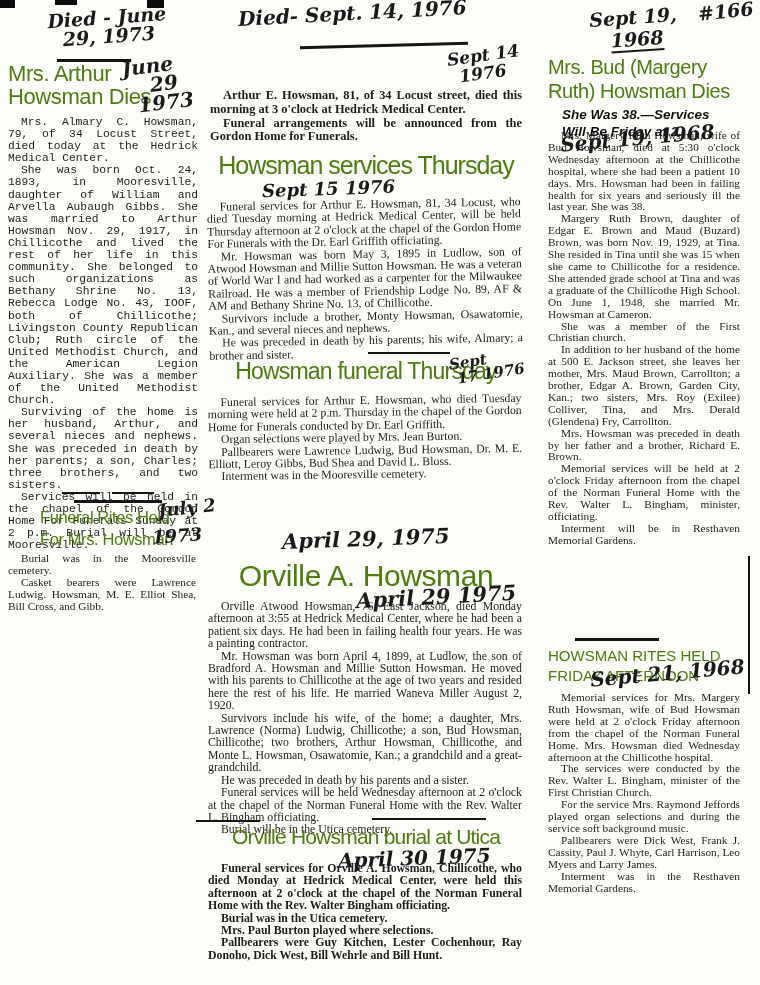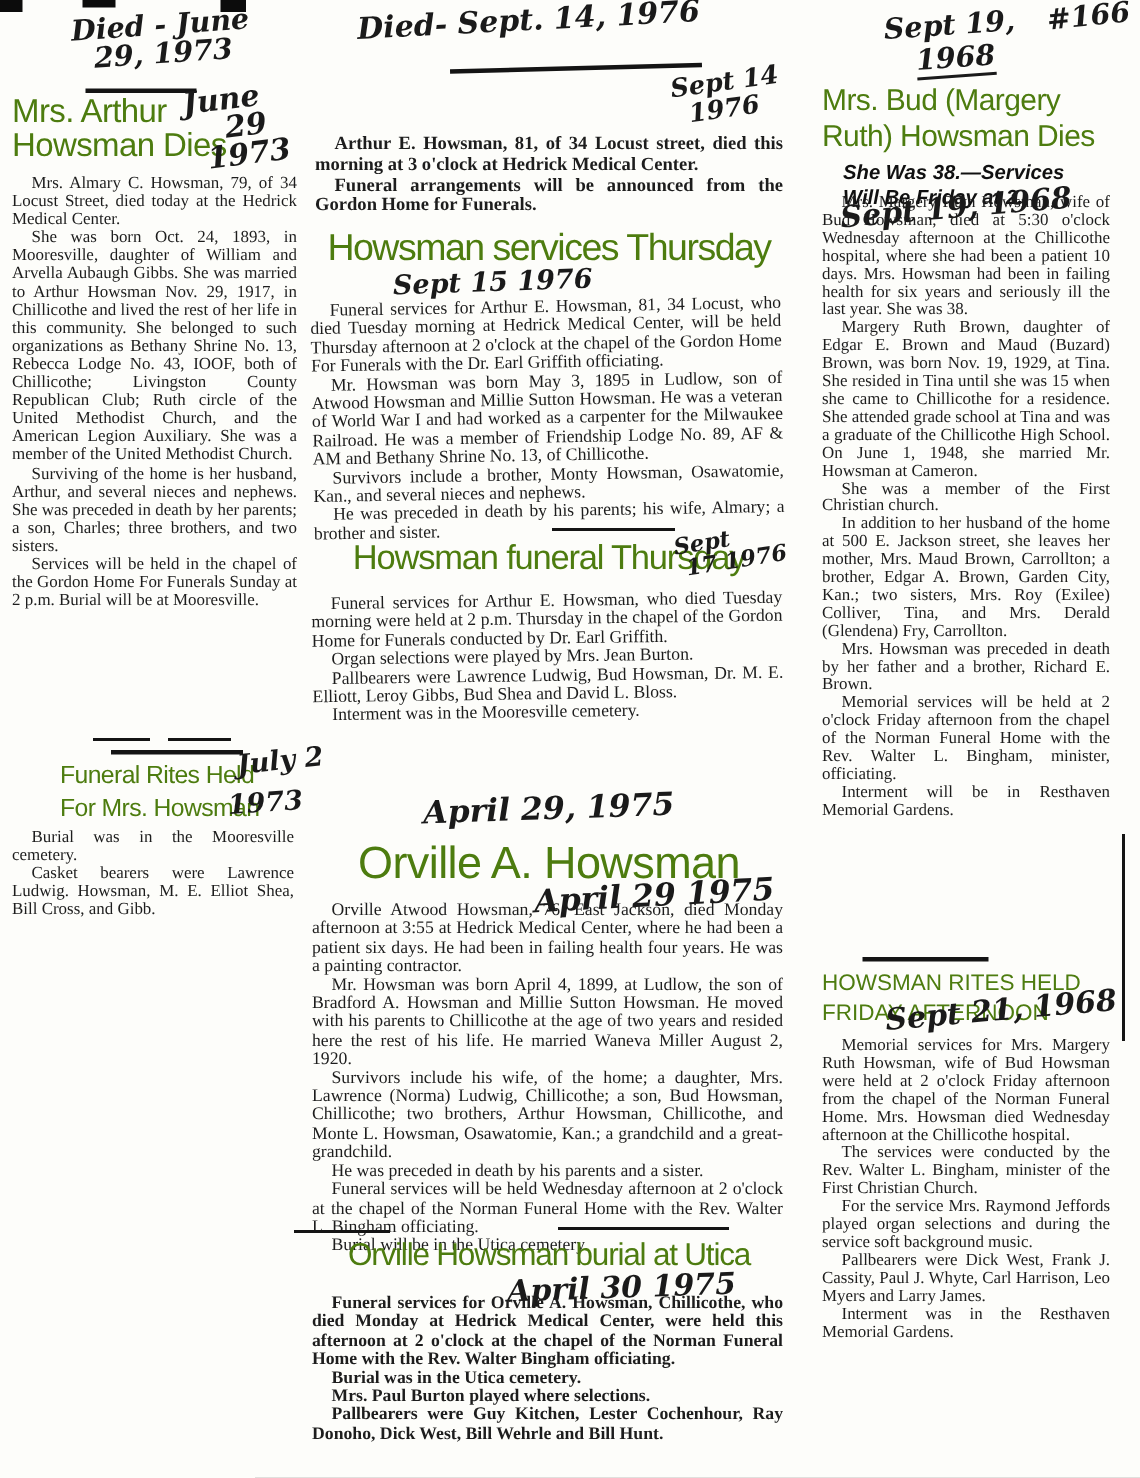--- a/index.html
+++ b/index.html
@@ -54,21 +54,21 @@
     <span>Mrs. Arthur</span>
     <span>Howsman Dies</span>
   </div>
 
   <div class="abs hw" style="left:124px;top:56px;font-size:20px;line-height:19px;transform:rotate(-7deg);">
     <span>June</span>
     <span style="margin-left:26px;">29</span>
     <span style="margin-left:12px;">1973</span>
   </div>
 
-  <div class="abs body-col left-body" style="left:8px;top:116px;width:190px;">
+  <div class="abs body-col left-body" style="left:8px;top:116px;width:190px;font-family:Liberation Mono, monospace;">
       <p class="para">Mrs. Almary C. Howsman, 79, of 34 Locust Street, died today at the Hedrick Medical Center.</p>
       <p class="para">She was born Oct. 24, 1893, in Mooresville, daughter of William and Arvella Aubaugh Gibbs. She was married to Arthur Howsman Nov. 29, 1917, in Chillicothe and lived the rest of her life in this community. She belonged to such organizations as Bethany Shrine No. 13, Rebecca Lodge No. 43, IOOF, both of Chillicothe; Livingston County Republican Club; Ruth circle of the United Methodist Church, and the American Legion Auxiliary. She was a member of the United Methodist Church.</p>
       <p class="para">Surviving of the home is her husband, Arthur, and several nieces and nephews. She was preceded in death by her parents; a son, Charles; three brothers, and two sisters.</p>
       <p class="para">Services will be held in the chapel of the Gordon Home For Funerals Sunday at 2 p.m. Burial will be at Mooresville.</p>
     </div>
 
   <div class="rule" style="left:62px;top:492px;width:38px;height:2px;"></div>
   <div class="rule" style="left:112px;top:492px;width:42px;height:2px;"></div>
   <div class="rule" style="left:74px;top:500px;width:88px;height:3px;"></div>
 

